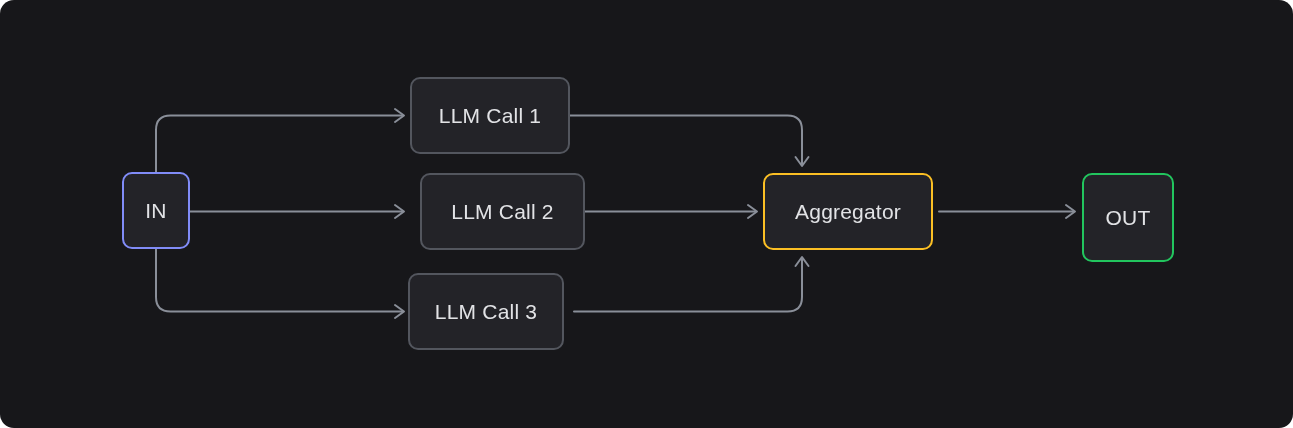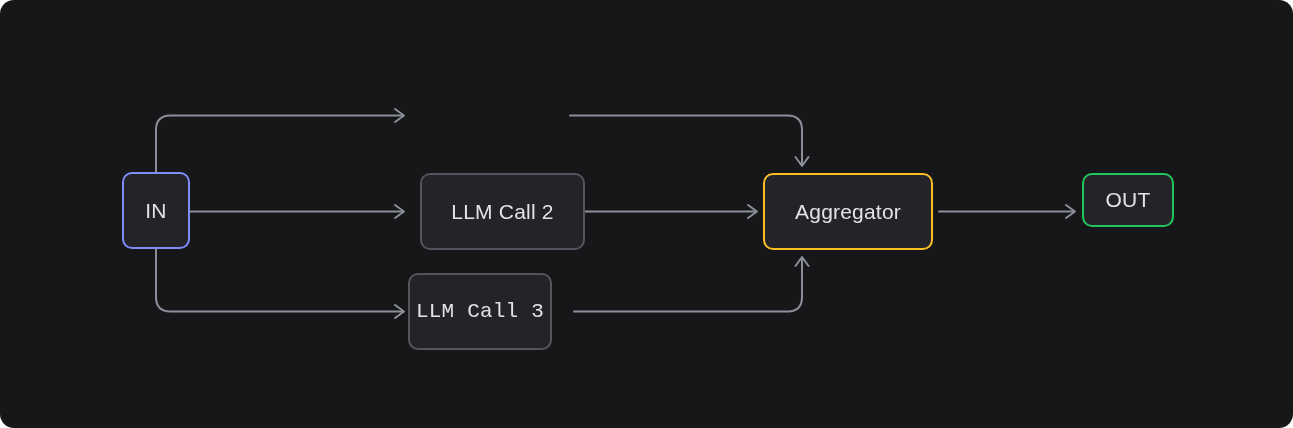--- a/index.html
+++ b/index.html
@@ -51,27 +51,27 @@
     letter-spacing: 0.2px;
     white-space: nowrap;
     cursor: default;
   }
   .node--in {
     left: 122px; top: 172px; width: 68px; height: 77px;
     border-color: #818cf8;
   }
   .node--llm1 { left: 410px; top: 77px;  width: 160px; height: 77px; }
   .node--llm2 { left: 408px; top: 173px; width: 165px; height: 77px; margin-left: 12px; }
-  .node--llm3 { left: 408px; top: 273px; width: 144px; height: 77px; font-family: Liberation Mono, monospace; }
+  .node--llm3 { left: 408px; top: 273px; width: 156px; height: 77px; }
   .node--aggregator {
     left: 763px; top: 173px; width: 170px; height: 77px;
     border-color: #fbbf24;
   }
   .node--out {
-    left: 1082px; top: 173px; width: 92px; height: 54px;
+    left: 1082px; top: 173px; width: 92px; height: 89px;
     border-color: #22c55e;
   }
 </style>
 </head>
 <body>
 
 <div class="stage">
   <div class="canvas">
 
     <svg class="edges-layer" viewBox="0 0 1293 428" xmlns="http://www.w3.org/2000/svg">
@@ -109,20 +109,23 @@
       <g>
         <path class="edge" d="M939,211.5 H1073"></path>
         <path class="edge" d="M1066,205 L1075,211.5 L1066,218"></path>
       </g>
     </svg>
 
     <div class="node node--in">
       <span>IN</span>
     </div>
 
+    <div class="node node--llm1">
+      <span>LLM Call 1</span>
+    </div>
 
     <div class="node node--llm2">
       <span>LLM Call 2</span>
     </div>
 
     <div class="node node--llm3">
       <span>LLM Call 3</span>
     </div>
 
     <div class="node node--aggregator">

